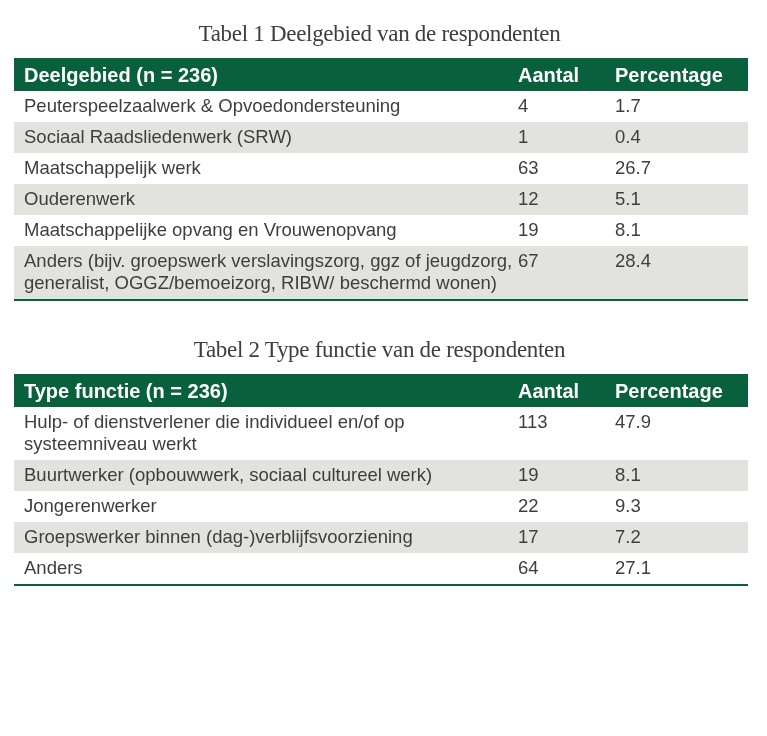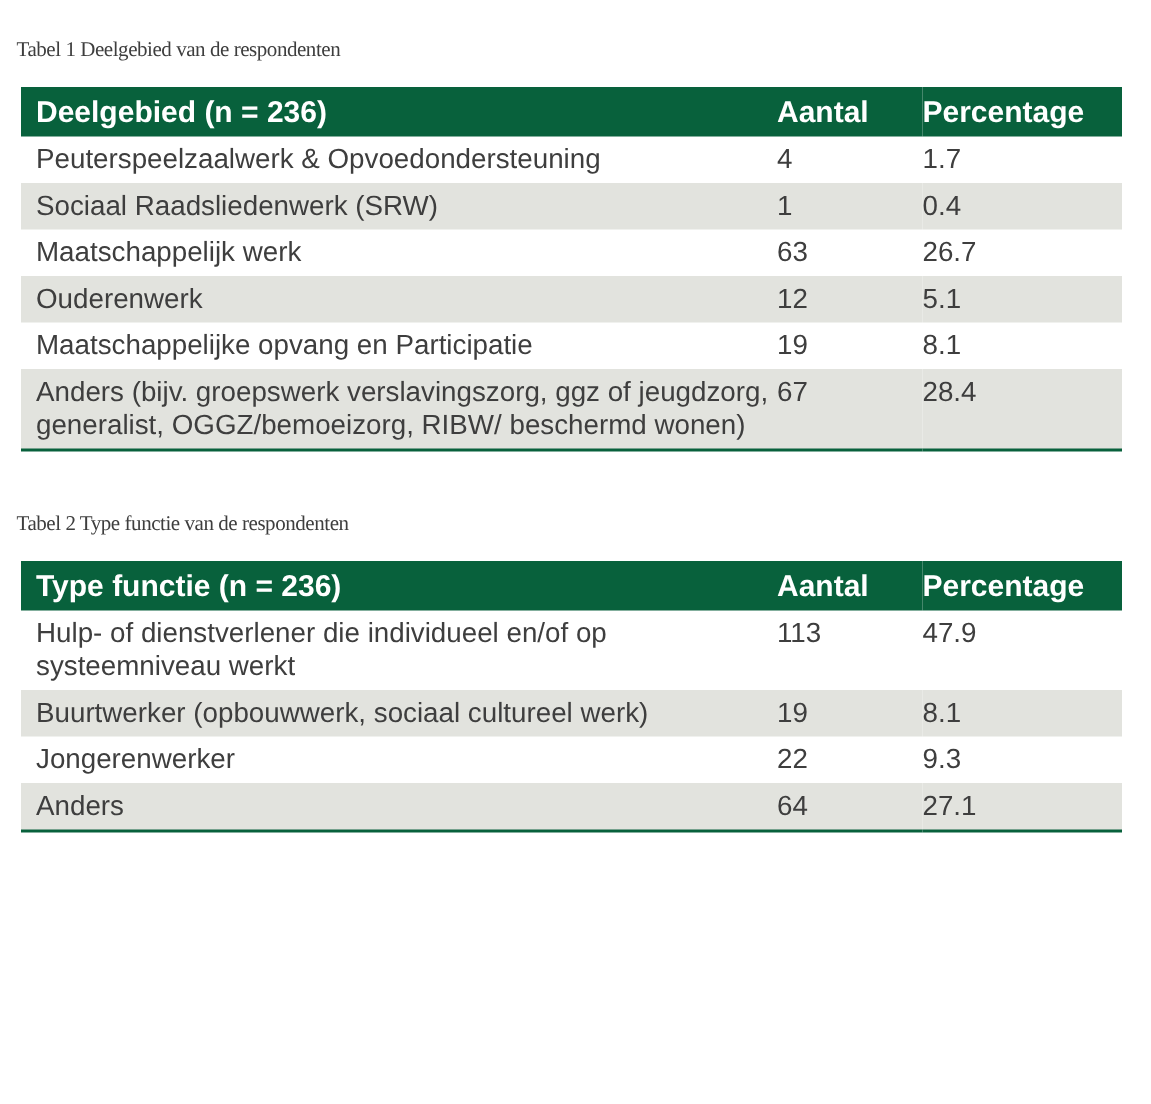--- a/index.html
+++ b/index.html
@@ -16,25 +16,26 @@
   .page {
     padding: 21px 19px 0 11px;
     box-sizing: border-box;
   }
   .table-section + .table-section {
     margin-top: 36px;
   }
   .caption {
     font-family: "Liberation Serif", serif;
     font-weight: normal;
-    font-size: 14px;
+    font-size: 23px;
     line-height: 26px;
     letter-spacing: -0.3px;
     color: var(--body-text, #3e3e3e);
     margin: 0 0 11px 0;
+    text-align: center;
   }
   table.data-table {
     border-collapse: collapse;
     table-layout: fixed;
     width: 734px;
     margin-left: 3px;
     border-bottom: 2px solid var(--header-green, #08613c);
   }
   col.c-label { width: 504px; }
   col.c-aantal { width: 97px; }
@@ -110,21 +111,21 @@
 
 
           <tr class="data-row">
             <td class="cell-label">Ouderenwerk</td>
             <td class="cell-num">12</td>
             <td class="cell-num">5.1</td>
           </tr>
 
 
           <tr class="data-row">
-            <td class="cell-label">Maatschappelijke opvang en Participatie</td>
+            <td class="cell-label">Maatschappelijke opvang en Vrouwenopvang</td>
             <td class="cell-num">19</td>
             <td class="cell-num">8.1</td>
           </tr>
 
           <tr class="data-row">
             <td class="cell-label">Anders (bijv. groepswerk verslavingszorg, ggz of jeugdzorg, generalist, OGGZ/bemoeizorg, RIBW/ beschermd wonen)</td>
             <td class="cell-num">67</td>
             <td class="cell-num">28.4</td>
           </tr>
 
@@ -161,20 +162,25 @@
             <td class="cell-num">8.1</td>
           </tr>
 
           <tr class="data-row">
             <td class="cell-label">Jongerenwerker</td>
             <td class="cell-num">22</td>
             <td class="cell-num">9.3</td>
           </tr>
 
 
+          <tr class="data-row">
+            <td class="cell-label">Groepswerker binnen (dag-)verblijfsvoorziening</td>
+            <td class="cell-num">17</td>
+            <td class="cell-num">7.2</td>
+          </tr>
 
           <tr class="data-row">
             <td class="cell-label">Anders</td>
             <td class="cell-num">64</td>
             <td class="cell-num">27.1</td>
           </tr>
 
       </tbody>
     </table>
   </section>

